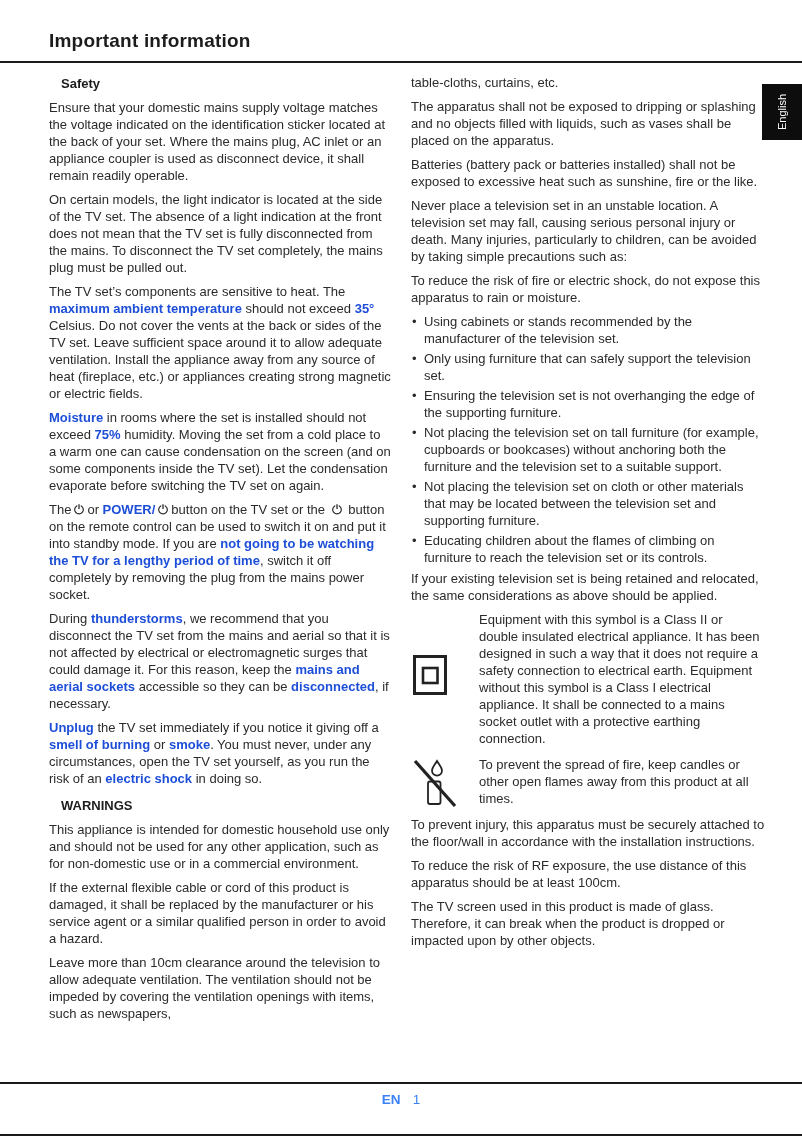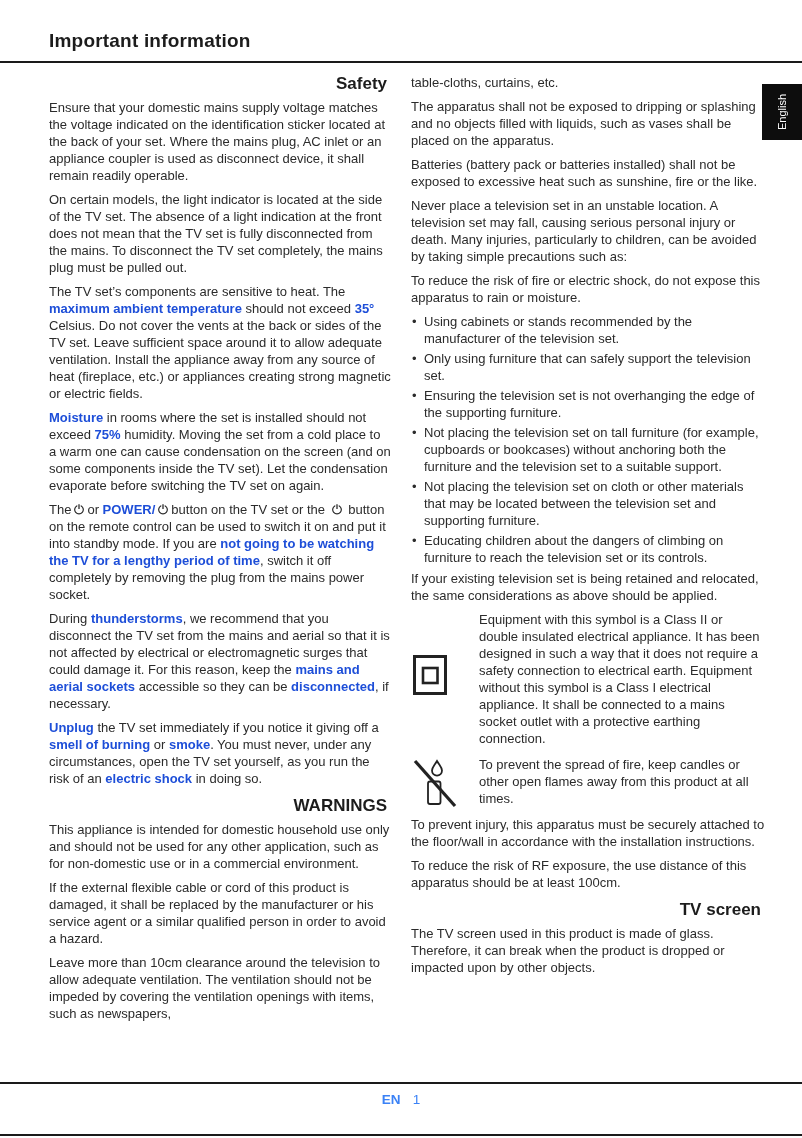--- a/index.html
+++ b/index.html
@@ -21,21 +21,21 @@
     position:absolute; right:0; top:84px; width:40px; height:56px;
     background:#0d0d0d; color:#ffffff;
     display:flex; align-items:center; justify-content:center;
   }
   .lang-tab span { transform:rotate(-90deg); font-size:11px; white-space:nowrap; }
 
   .col { position:absolute; top:74px; font-size:13px; line-height:17px; }
   .col-left  { left:49px;  width:342px; }
   .col-right { left:411px; width:354px; }
 
-  .col h3 { font-size:17px; line-height:17px; margin:10px 4px 7px; color:#1c1c1c;text-align:right; }
+  .col h3 { font-size:13px; line-height:17px; margin:10px 12px 7px; color:#1c1c1c; }
   .col h3:first-child { margin-top:1px; }
   .col p { margin:0 0 7px; }
   .col b { color:#1d4ed8; }
 
   ul.bullets { list-style:none; margin:0 0 4px; padding:0; }
   ul.bullets li { position:relative; padding-left:13px; margin:0 0 3px; }
   ul.bullets li .marker { position:absolute; left:1px; top:0; }
 
   .iconpara { position:relative; margin:0 0 9px; }
   .iconpara .txt { display:block; margin-left:68px; }
@@ -95,21 +95,21 @@
       <p><span>The apparatus shall not be exposed to dripping or splashing and no objects filled with liquids, such as vases shall be placed on the apparatus.</span></p>
       <p><span>Batteries (battery pack or batteries installed) shall not be exposed to excessive heat such as sunshine, fire or the like.</span></p>
       <p><span>Never place a television set in an unstable location. A television set may fall, causing serious personal injury or death. Many injuries, particularly to children, can be avoided by taking simple precautions such as:</span></p>
       <p><span>To reduce the risk of fire or electric shock, do not expose this apparatus to rain or moisture.</span></p>
       <ul class="bullets">
         <li><span class="marker">•</span><span>Using cabinets or stands recommended by the manufacturer of the television set.</span></li>
         <li><span class="marker">•</span><span>Only using furniture that can safely support the television set.</span></li>
         <li><span class="marker">•</span><span>Ensuring the television set is not overhanging the edge of the supporting furniture.</span></li>
         <li><span class="marker">•</span><span>Not placing the television set on tall furniture (for example, cupboards or bookcases) without anchoring both the furniture and the television set to a suitable support.</span></li>
         <li><span class="marker">•</span><span>Not placing the television set on cloth or other materials that may be located between the television set and supporting furniture.</span></li>
-        <li><span class="marker">•</span><span>Educating children about the dangers of climbing on furniture to reach the television set or its controls.</span></li>
+        <li><span class="marker">•</span><span>Educating children about the flames of climbing on furniture to reach the television set or its controls.</span></li>
       </ul>
       <p><span>If your existing television set is being retained and relocated, the same considerations as above should be applied.</span></p>
       <div class="iconpara">
         <span class="icon-block icon-class2">
           <svg viewBox="0 0 34 40" fill="none">
             <rect x="1.5" y="1.5" width="31" height="37" stroke="#222" stroke-width="3"></rect>
             <rect x="10" y="13" width="14.5" height="15" stroke="#222" stroke-width="2.6"></rect>
           </svg>
         </span>
         <span class="txt">Equipment with this symbol is a Class II or double insulated electrical appliance. It has been designed in such a way that it does not require a safety connection to electrical earth. Equipment without this symbol is a Class I electrical appliance. It shall be connected to a mains socket outlet with a protective earthing connection.</span>
@@ -119,21 +119,20 @@
           <svg viewBox="0 0 46 52" fill="none">
             <path d="M24 5c2.6 4.4 5 6.4 5 9.6a5 5 0 0 1-10 0c0-3.2 2.4-5.2 5-9.6z" stroke="#222" stroke-width="1.8"></path>
             <path d="M17 25.5h8.5a2 2 0 0 1 2 2V46a2 2 0 0 1-2 2H17a2 2 0 0 1-2-2V27.5a2 2 0 0 1 2-2z" stroke="#222" stroke-width="1.8"></path>
             <line x1="2" y1="5" x2="42" y2="50" stroke="#222" stroke-width="3.2"></line>
           </svg>
         </span>
         <span class="txt">To prevent the spread of fire, keep candles or other open flames away from this product at all times.</span>
       </div>
       <p><span>To prevent injury, this apparatus must be securely attached to the floor/wall in accordance with the installation instructions.</span></p>
       <p><span>To reduce the risk of RF exposure, the use distance of this apparatus should be at least 100cm.</span></p>
-      <h3>TV screen</h3>
       <p><span>The TV screen used in this product is made of glass. Therefore, it can break when the product is dropped or impacted upon by other objects.</span></p>
     </div>
 
   <div class="footer-rule-top"></div>
   <div class="footer-text">
     <b>EN</b><span class="pageno">1</span>
   </div>
   <div class="footer-rule-bottom"></div>
 
 </div>

